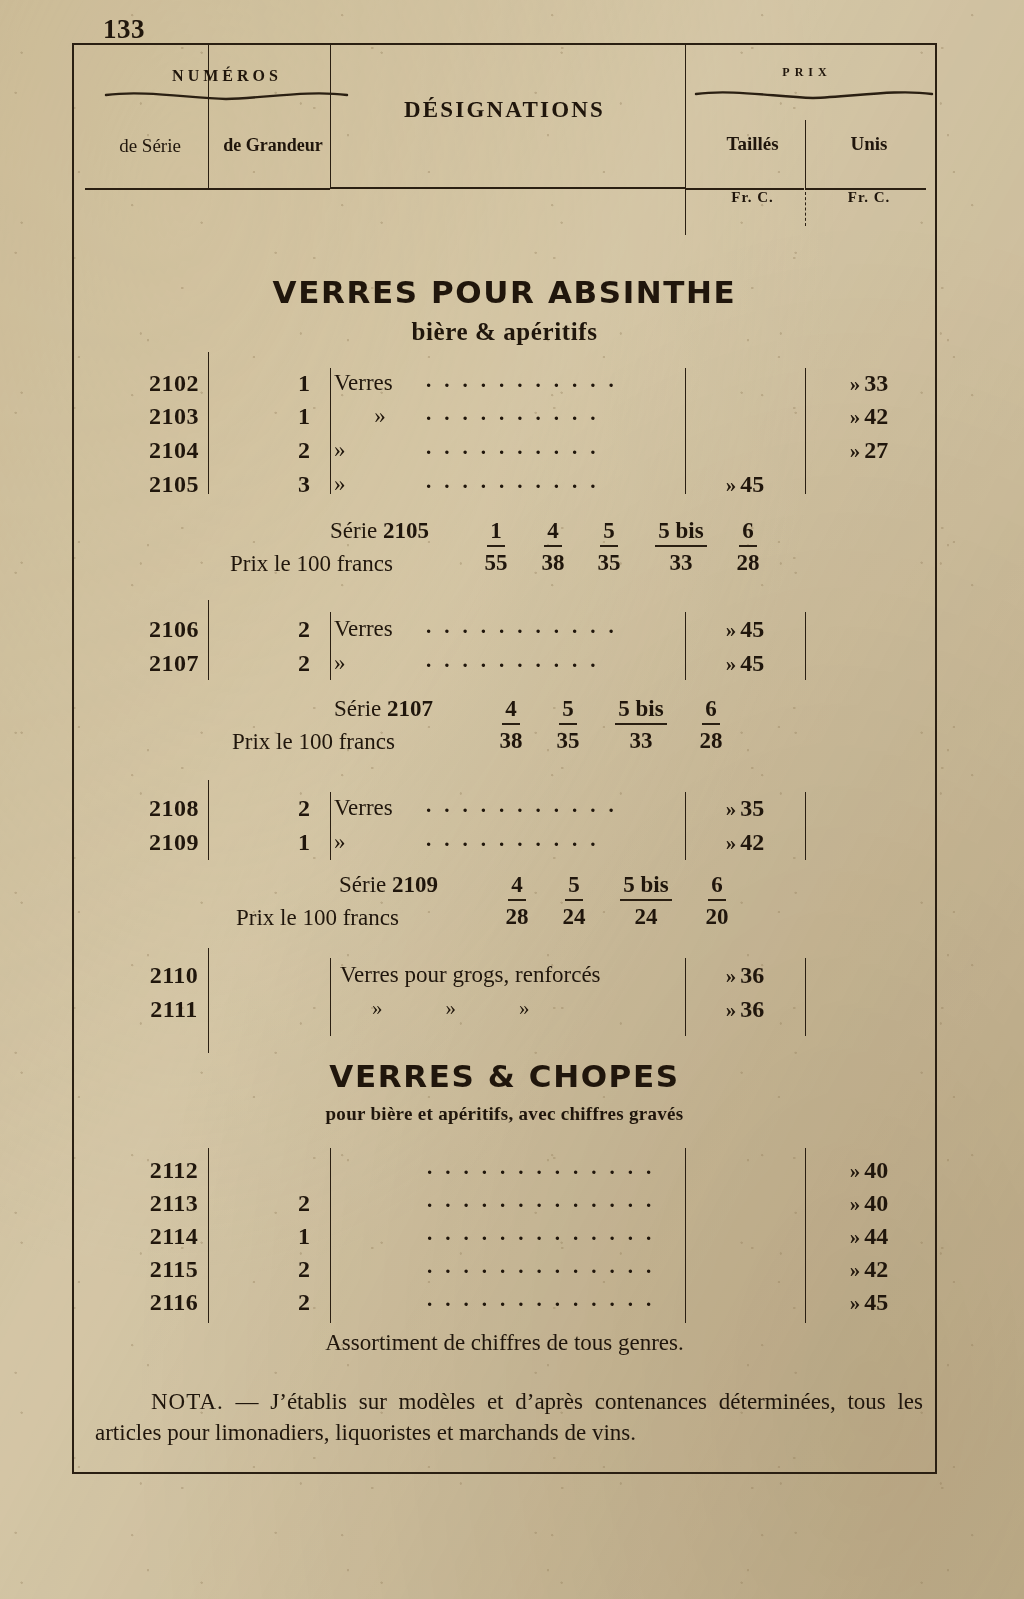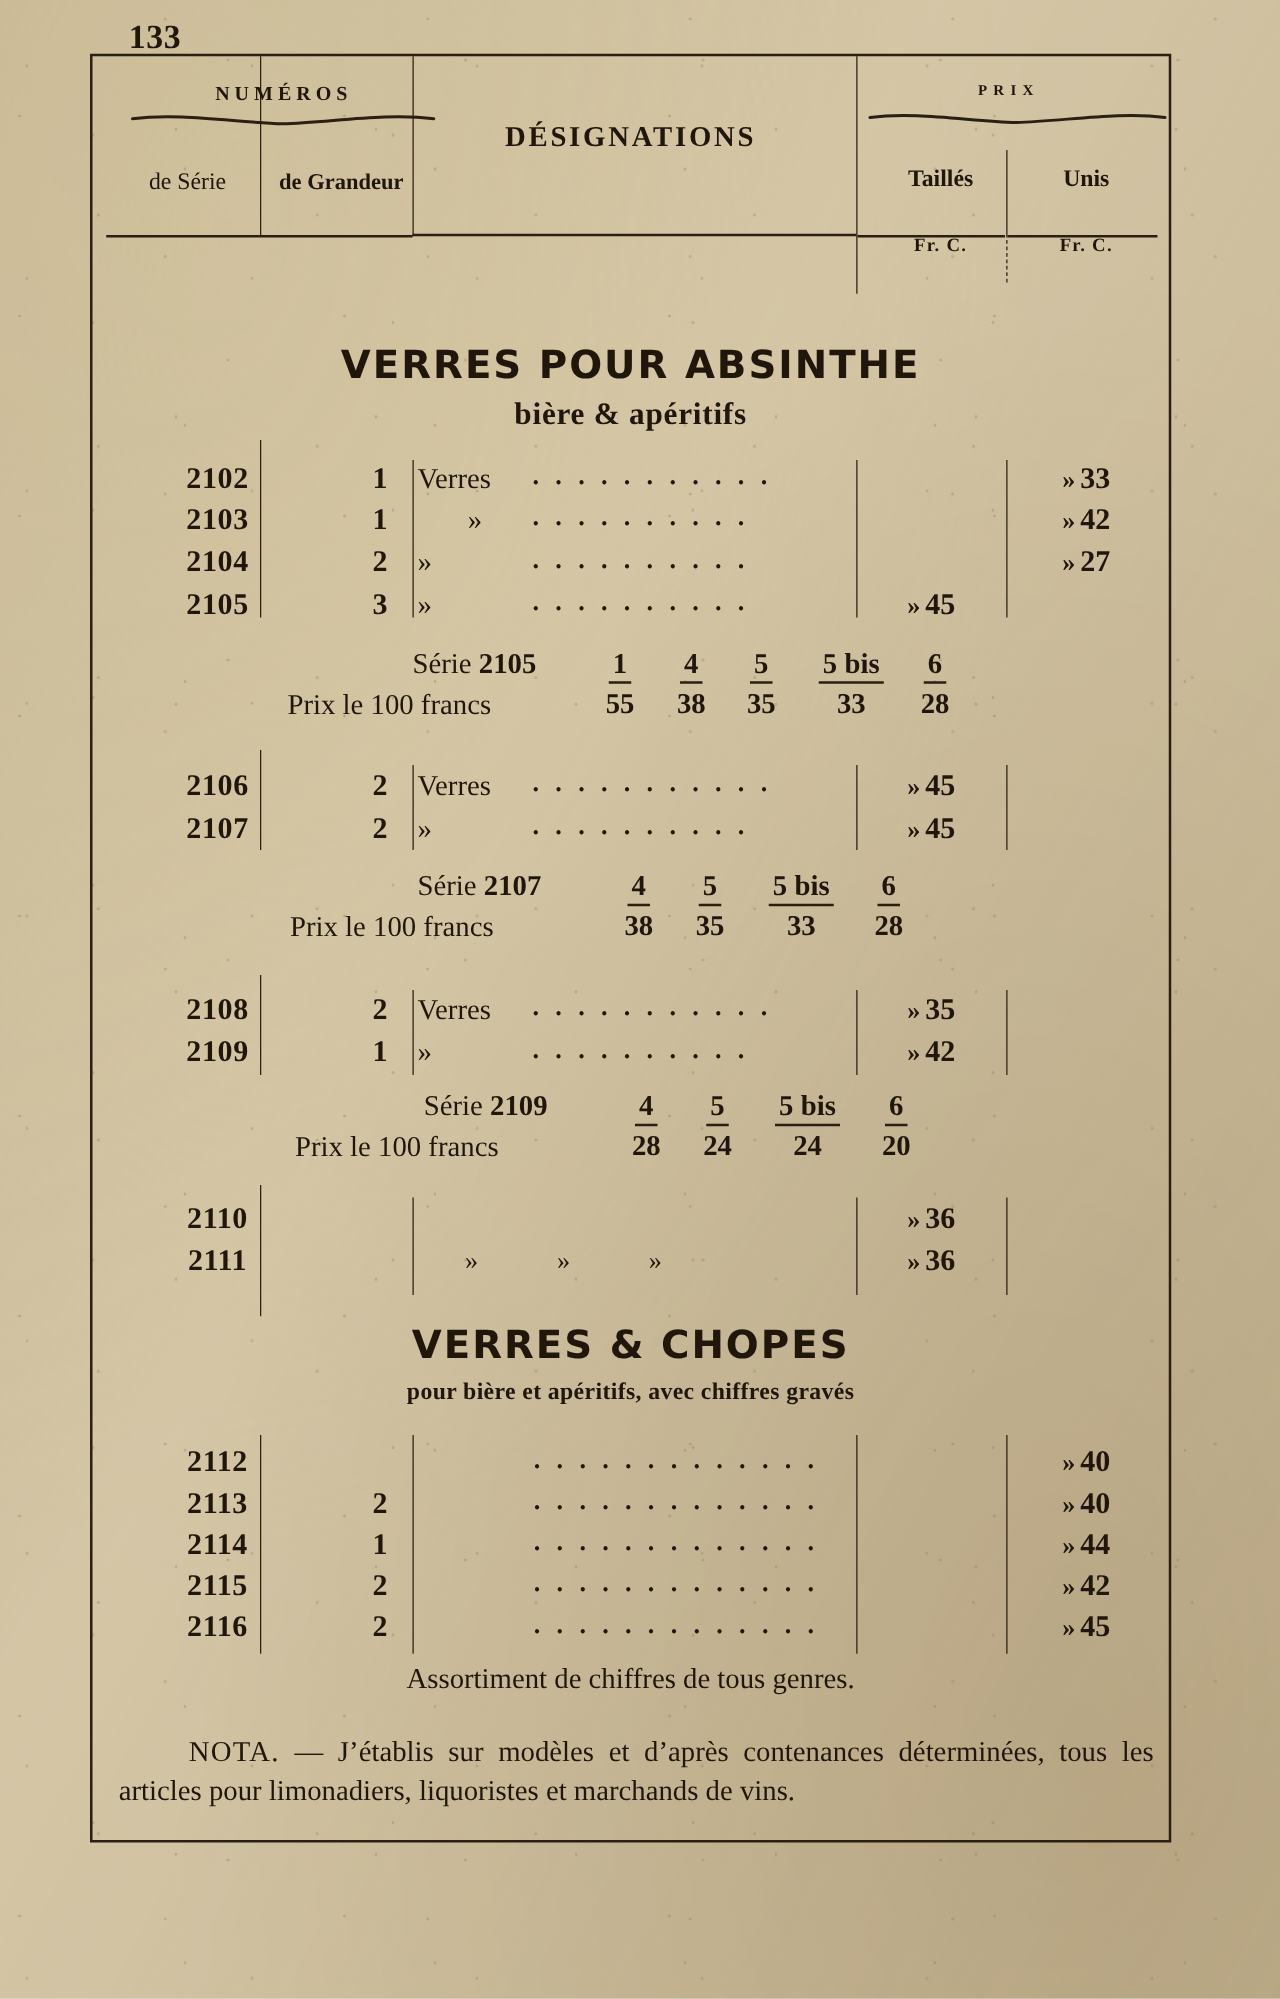--- a/index.html
+++ b/index.html
@@ -266,20 +266,21 @@
   <span class="lbl2" style="left:0px;top:33px;">Prix le 100 francs</span>
   <span class="col" style="left:258px;top:0px;width:46px;"><span class="sz">4</span><span class="pr">28</span></span>
   <span class="col" style="left:315px;top:0px;width:46px;"><span class="sz">5</span><span class="pr">24</span></span>
   <span class="col" style="left:370px;top:0px;width:80px;"><span class="sz">5 bis</span><span class="pr">24</span></span>
   <span class="col" style="left:458px;top:0px;width:46px;"><span class="sz">6</span><span class="pr">20</span></span>
 </div>
 
 <div class="row" style="top:962px;">
   <span class="c-serie">2110</span>
   <span class="c-grandeur"></span>
+  <span class="c-desig" style="left:268px;width:420px;">Verres pour grogs, renforcés</span>
   <span class="c-taille"><span class="dit">»</span><span>36</span></span>
   <span class="c-unis"></span>
 </div>
 <div class="row" style="top:996px;">
   <span class="c-serie">2111</span>
   <span class="c-grandeur"></span>
   <span class="c-desig" style="left:300px;width:388px;white-space:pre;font-size:21px;">»            »            »</span>
   <span class="c-taille"><span class="dit">»</span><span>36</span></span>
   <span class="c-unis"></span>
 </div>

